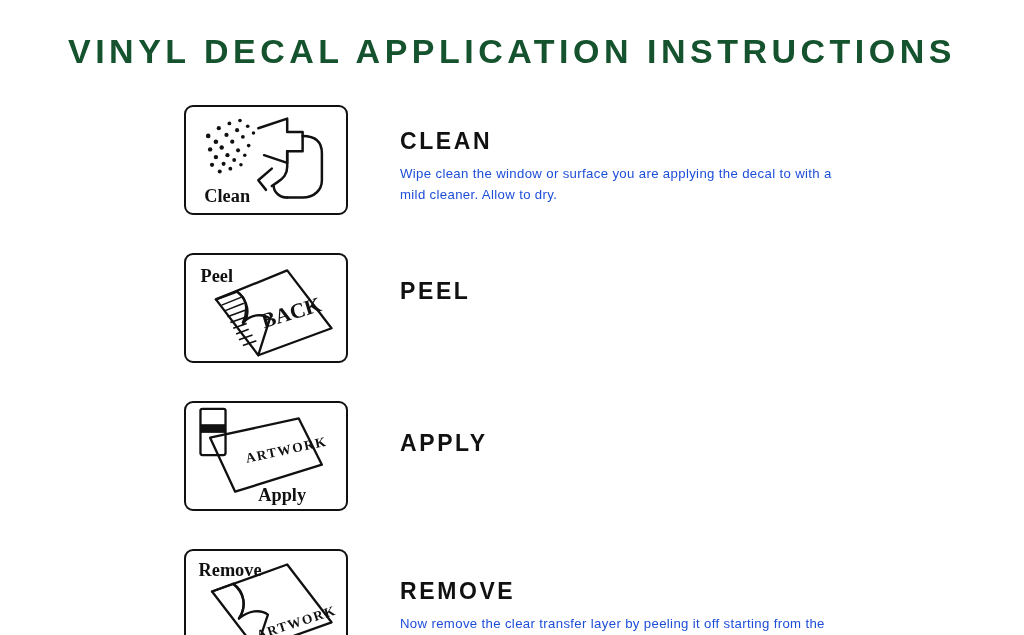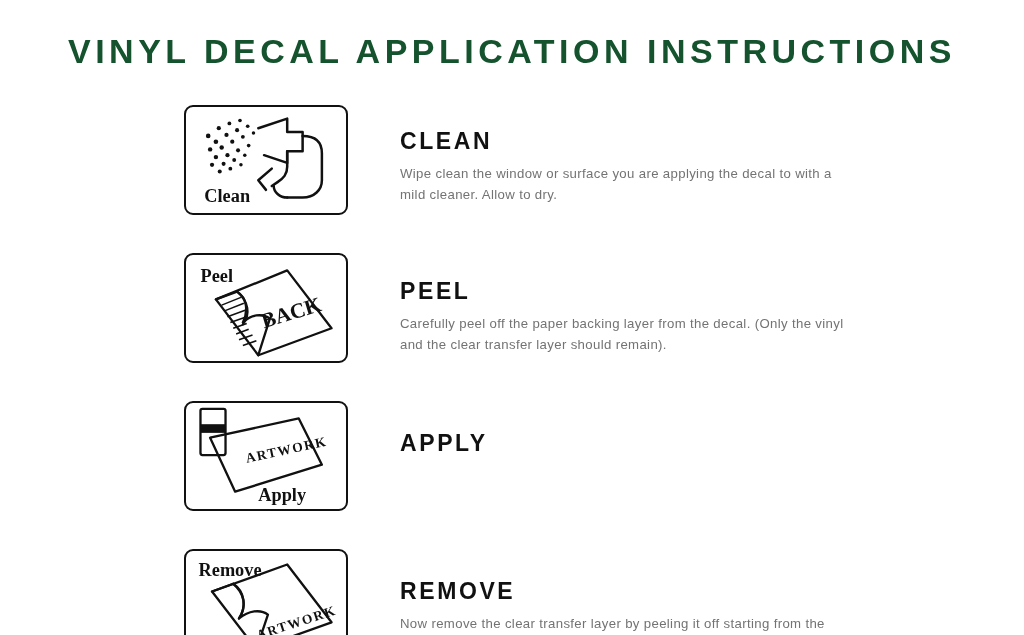--- a/index.html
+++ b/index.html
@@ -71,21 +71,21 @@
     font-weight: bold;
     letter-spacing: 2.6px;
     color: #111111;
     margin: 0 0 10px 0;
     line-height: 1.1;
   }
   .step-body {
     font-size: 13.2px;
     line-height: 1.55;
     letter-spacing: 0.35px;
-    color: #737373;
+    color: #1d4ed8;
     margin: 0;
     max-width: 460px;
   }
   
   .step-1 .step-text { top: 24px; }
   .step-2 .step-text { top: 26px; }
   .step-3 .step-text { top: 30px; }
   .step-4 .step-text { top: 30px; }
 
   .label-serif {
@@ -164,21 +164,20 @@
             <line x1="51" y1="82" x2="64" y2="77"></line>
             <line x1="54" y1="88" x2="68" y2="83"></line>
             <line x1="58" y1="94" x2="72" y2="89"></line>
           </g>
           <text class="label-serif" x="14" y="28" font-size="19" fill="#111111">Peel</text>
           <text class="label-serif" x="80" y="76" font-size="22" fill="#111111" transform="rotate(-17 80 76)">BACK</text>
         </svg>
       </div>
       <div class="step-text">
         <p class="step-heading">PEEL</p>
-        <p class="step-body">Carefully peel off the paper backing layer from the decal. (Only the vinyl and the clear transfer layer should remain).</p>
       </div>
     </div>
 
     <div class="step step-3">
       <div class="icon-box">
         <svg viewBox="0 0 164 110" xmlns="http://www.w3.org/2000/svg">
           <g fill="none" stroke="#111111" stroke-width="2.4" stroke-linejoin="round" stroke-linecap="round">
             <path d="M24 36 L116 16 L140 64 L50 92 Z"></path>
             <rect x="14" y="6" width="26" height="48" rx="2"></rect>
           </g>

